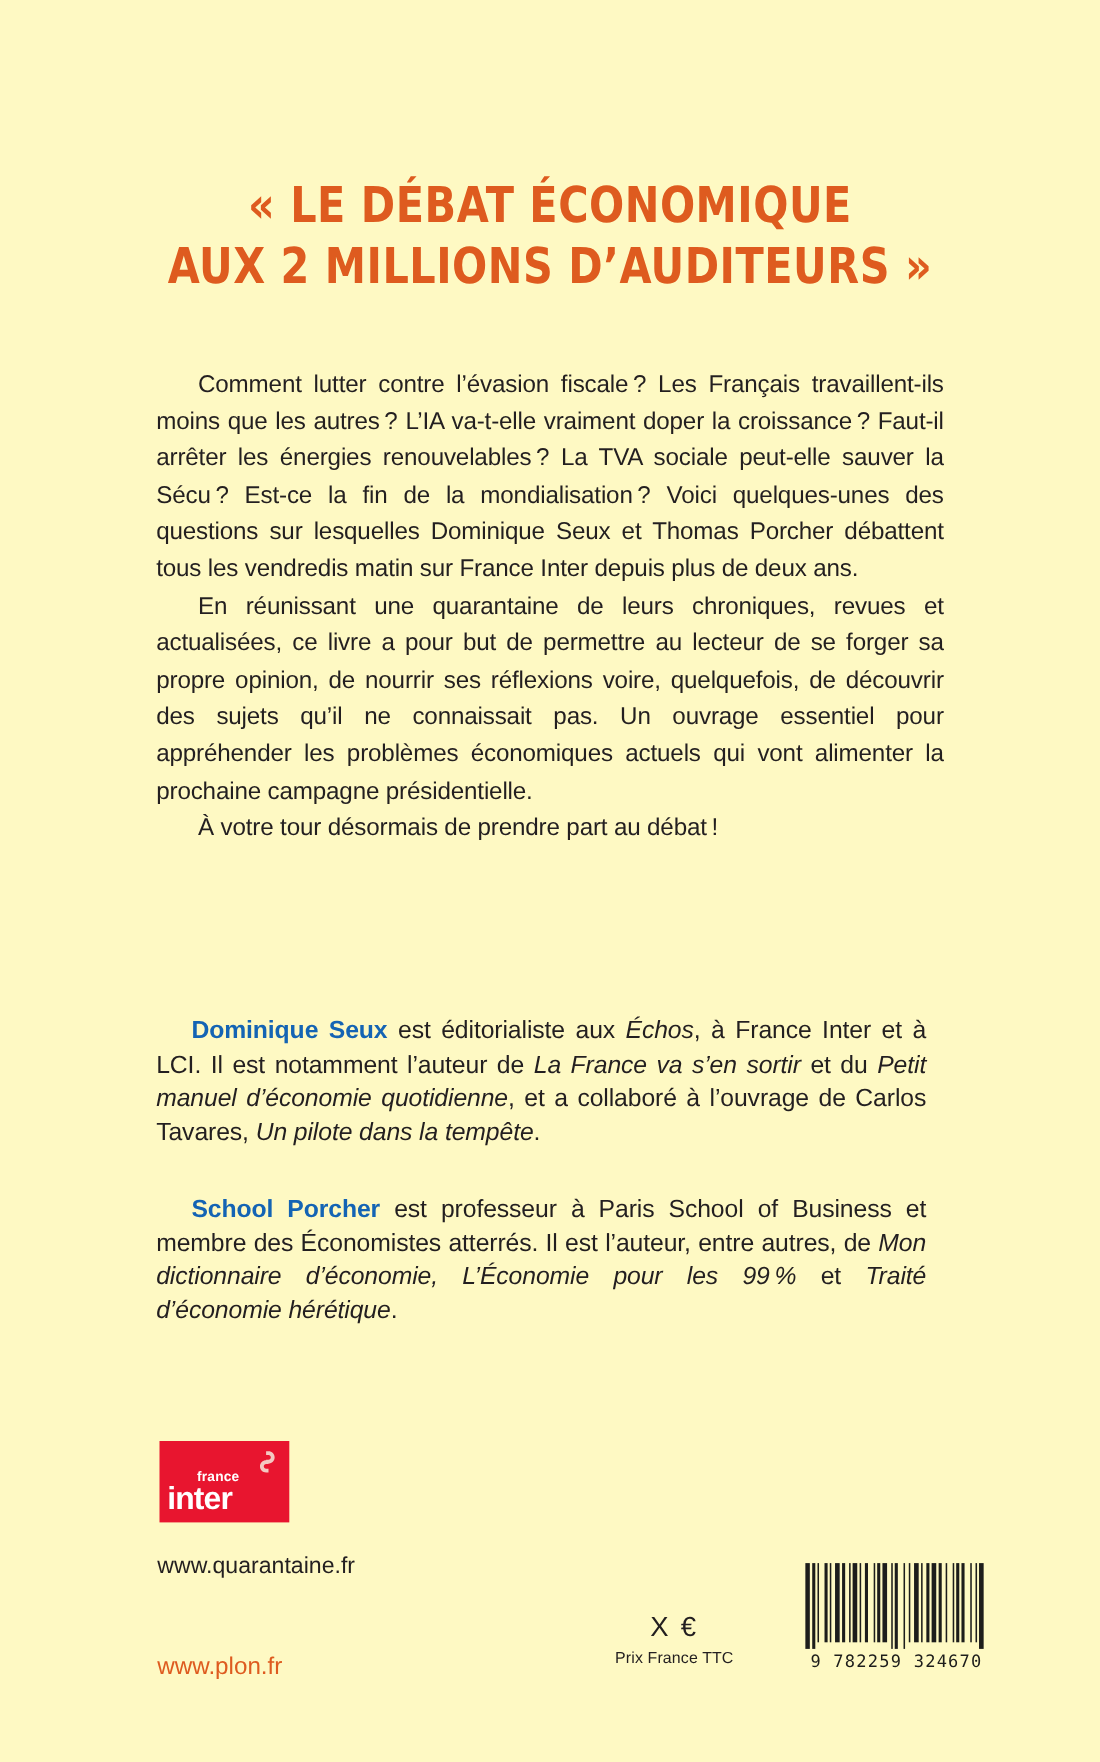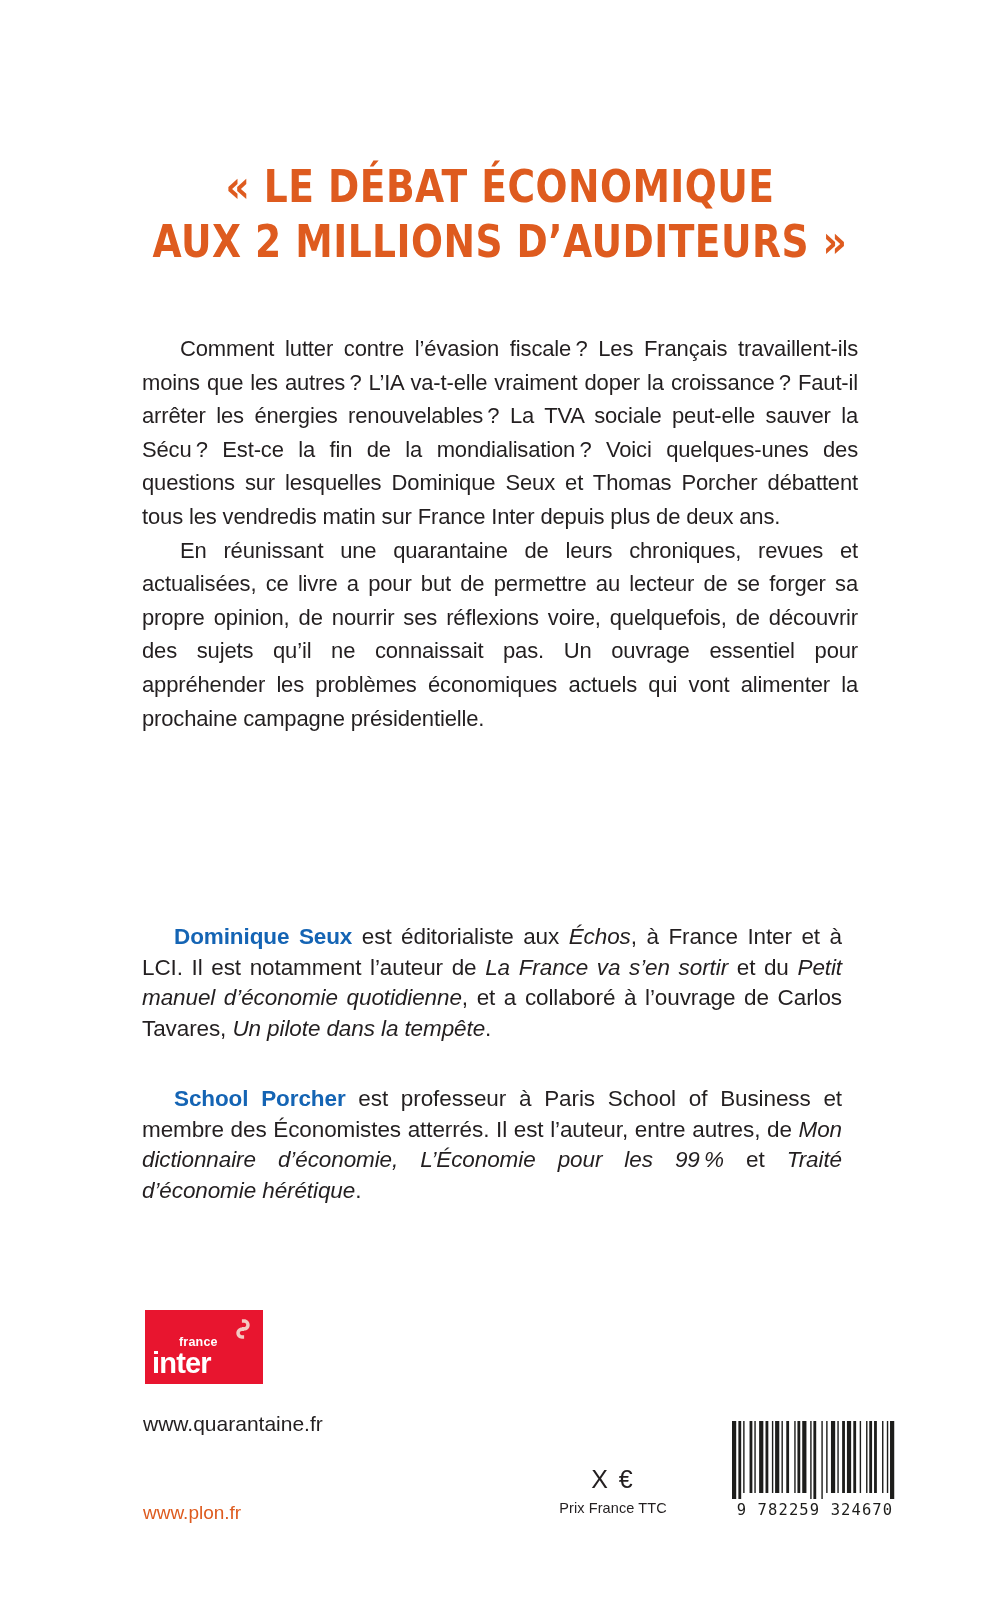--- a/index.html
+++ b/index.html
@@ -13,21 +13,21 @@
     background: #EAE3DE;
     font-family: "Liberation Sans", sans-serif;
     color: #1d1d1b;
     overflow: hidden;
     position: relative;
   }
 
   .cover {
     position: absolute;
     inset: 0;
-    background: #ffffff;
+    background: #fef9c3;
   }
 
   
   .headline {
     position: absolute;
     left: 0;
     right: 0;
     top: 160px;
     text-align: center;
     color: #DE5B1F;
@@ -144,21 +144,21 @@
     font-size: 14.5px;
     line-height: 19px;
     color: #231f20;
   }
   .credits span { display: block; }
 
   .plon-url {
     position: absolute;
     left: 143px;
     top: 1502px;
-    font-size: 19px;
+    font-size: 22px;
     color: #DE5B1F;
   }
 
   
   .price-block {
     position: absolute;
     left: 548px;
     top: 1466px;
     width: 130px;
     text-align: center;
@@ -205,20 +205,21 @@
 <div class="cover">
 
   <div class="headline">
     <span class="hl-line">« LE DÉBAT ÉCONOMIQUE</span>
     <span class="hl-line">AUX 2 MILLIONS D’AUDITEURS »</span>
   </div>
 
   <div class="blurb">
     <p>Comment lutter contre l’évasion fiscale ? Les Français travaillent-ils moins que les autres ? L’IA va-t-elle vraiment doper la croissance ? Faut-il arrêter les énergies renouvelables ? La TVA sociale peut-elle sauver la Sécu ? Est-ce la fin de la mondialisation ? Voici quelques-unes des questions sur lesquelles Dominique Seux et Thomas Porcher débattent tous les vendredis matin sur France Inter depuis plus de deux ans.</p>
     <p class="cont">En réunissant une quarantaine de leurs chroniques, revues et actualisées, ce livre a pour but de permettre au lecteur de se forger sa propre opinion, de nourrir ses réflexions voire, quelquefois, de découvrir des sujets qu’il ne connaissait pas. Un ouvrage essentiel pour appréhender les problèmes économiques actuels qui vont alimenter la prochaine campagne présidentielle.</p>
+    <p class="cont">À votre tour désormais de prendre part au débat !</p>
   </div>
 
   <div class="bios">
 
     <p class="bio"><span class="author-name">Dominique Seux</span><span> est éditorialiste aux </span><span class="ital">Échos</span><span>, à France Inter et à LCI. Il est notamment l’auteur de </span><span class="ital">La France va s’en sortir</span><span> et du </span><span class="ital">Petit manuel d’économie quotidienne</span><span>, et a collaboré à l’ouvrage de Carlos Tavares, </span><span class="ital">Un pilote dans la tempête</span><span>.</span></p>
 
     <p class="bio"><span class="author-name">School Porcher</span><span> est professeur à Paris School of Business et membre des Économistes atterrés. Il est l’auteur, entre autres, de </span><span class="ital">Mon dictionnaire d’économie, L’Économie pour les 99 %</span><span> et </span><span class="ital">Traité d’économie hérétique</span><span>.</span></p>
 
   </div>
 

